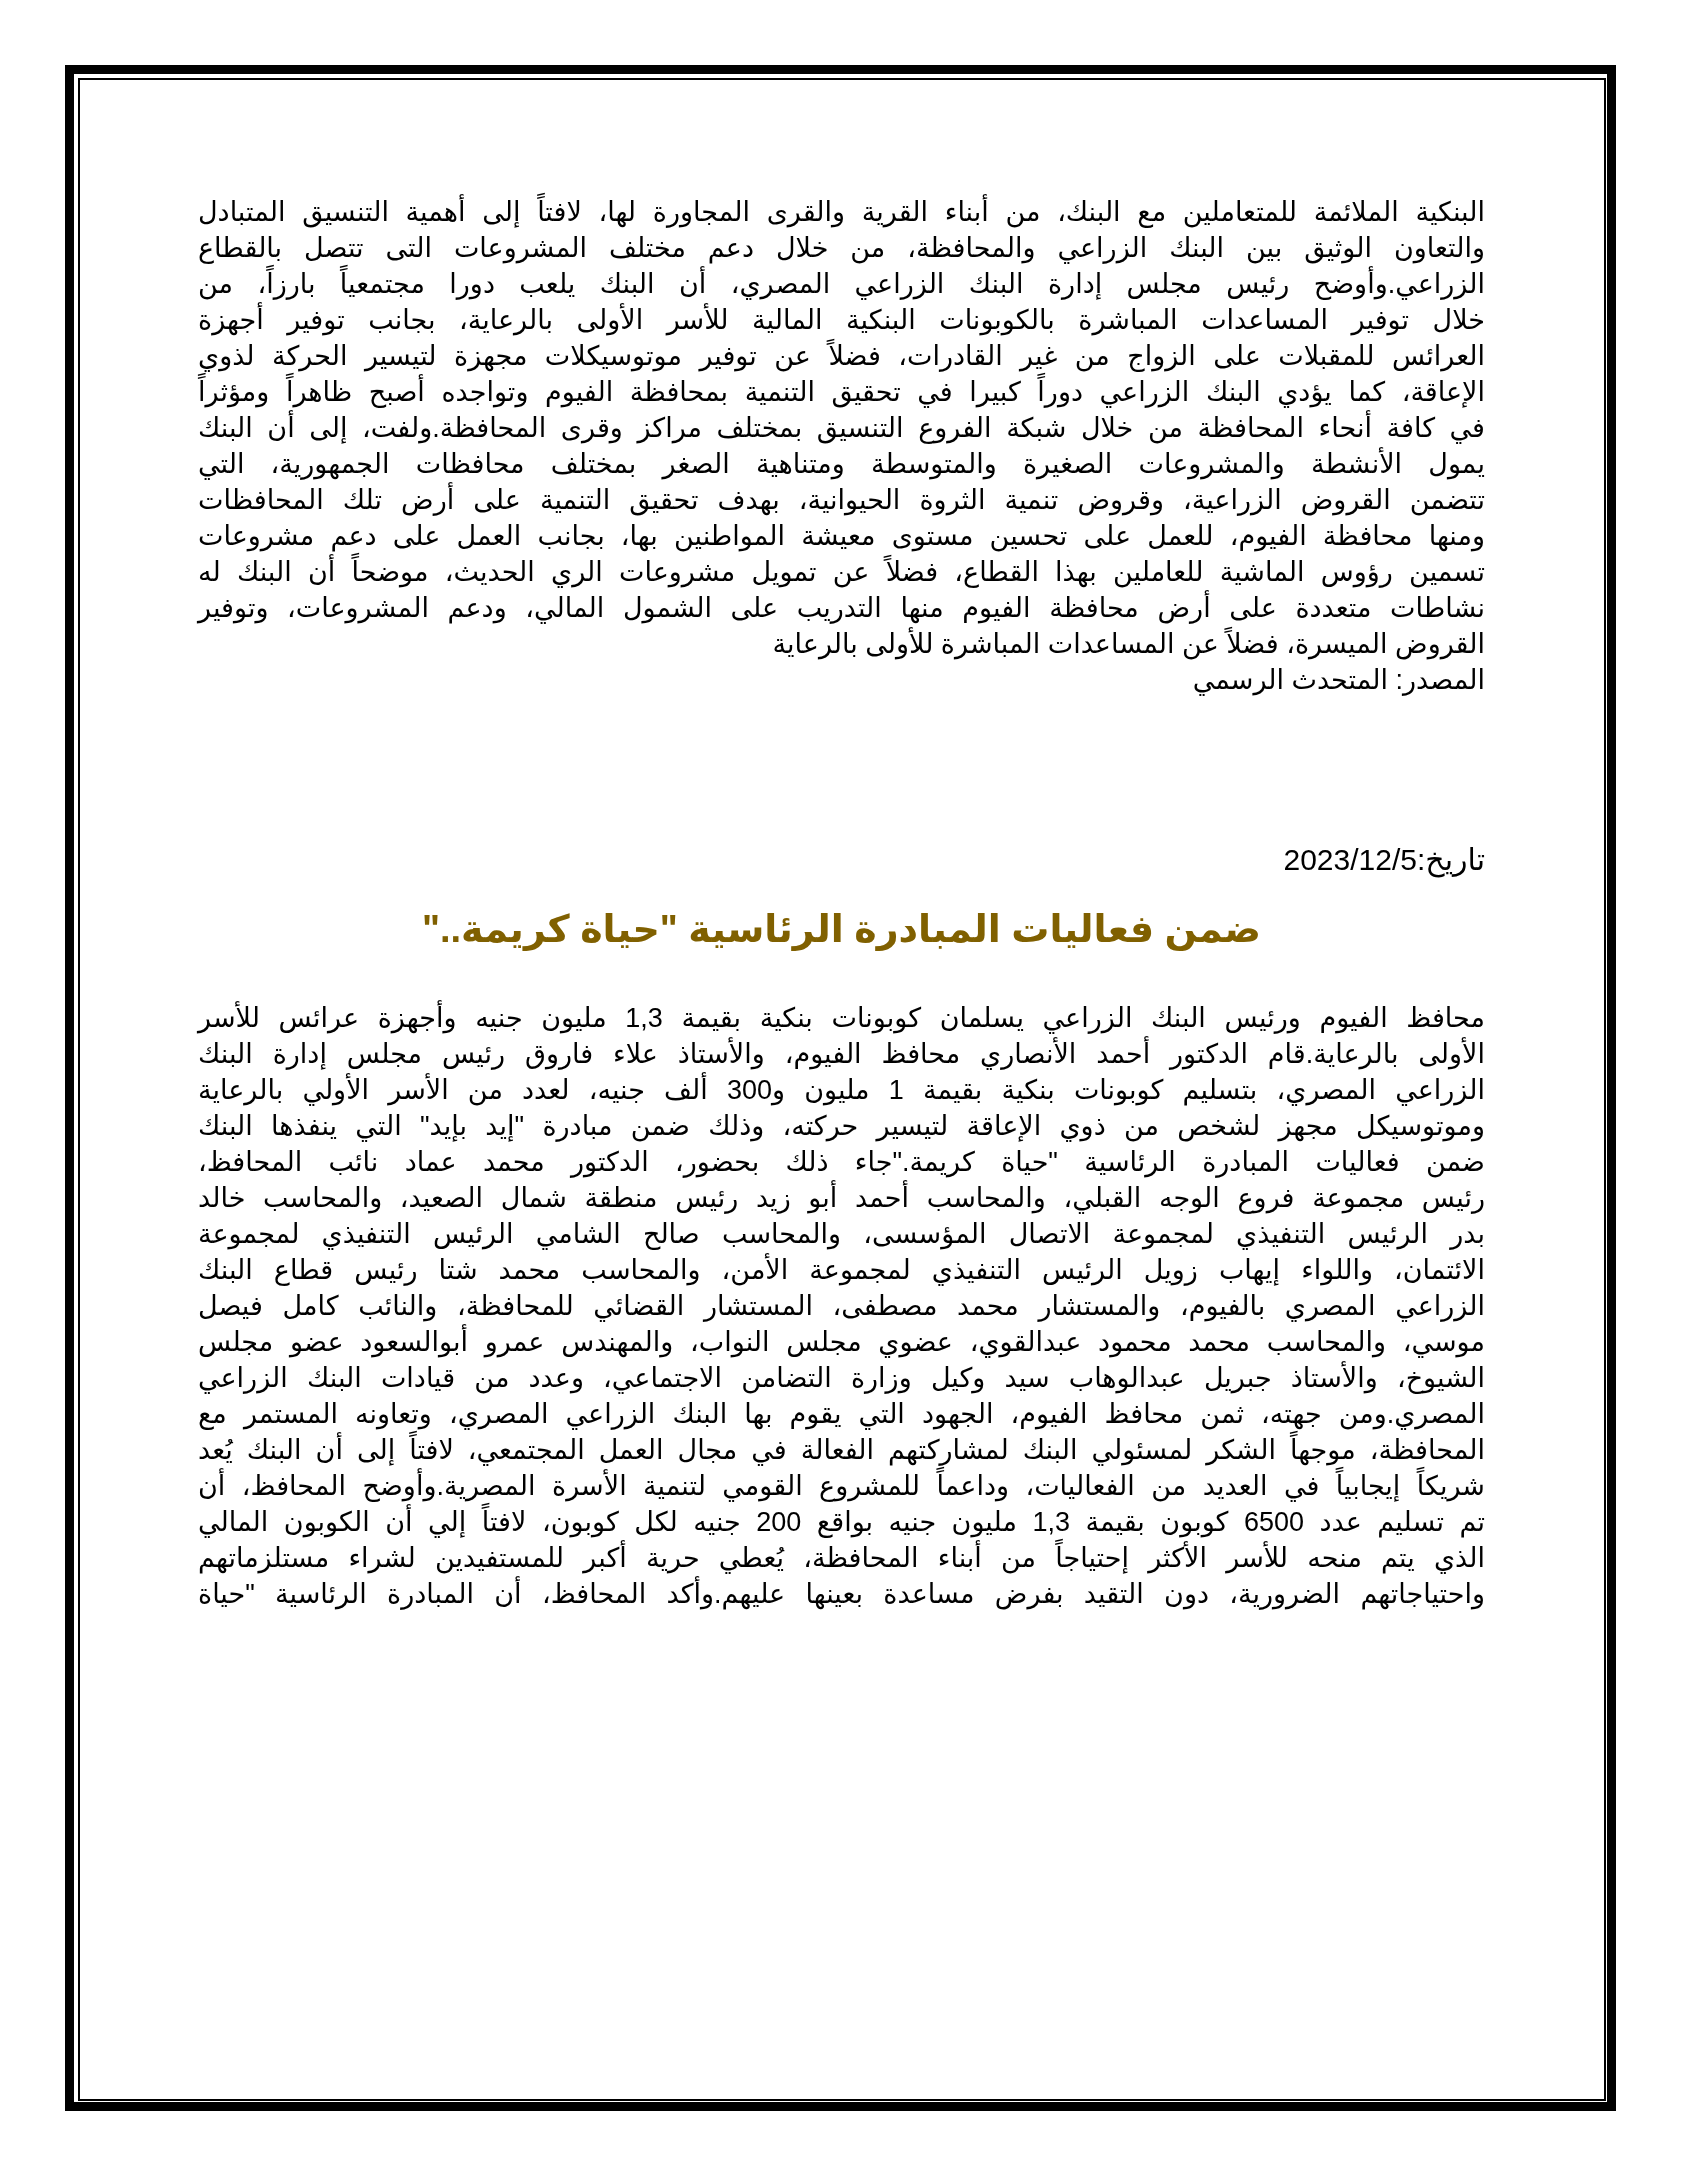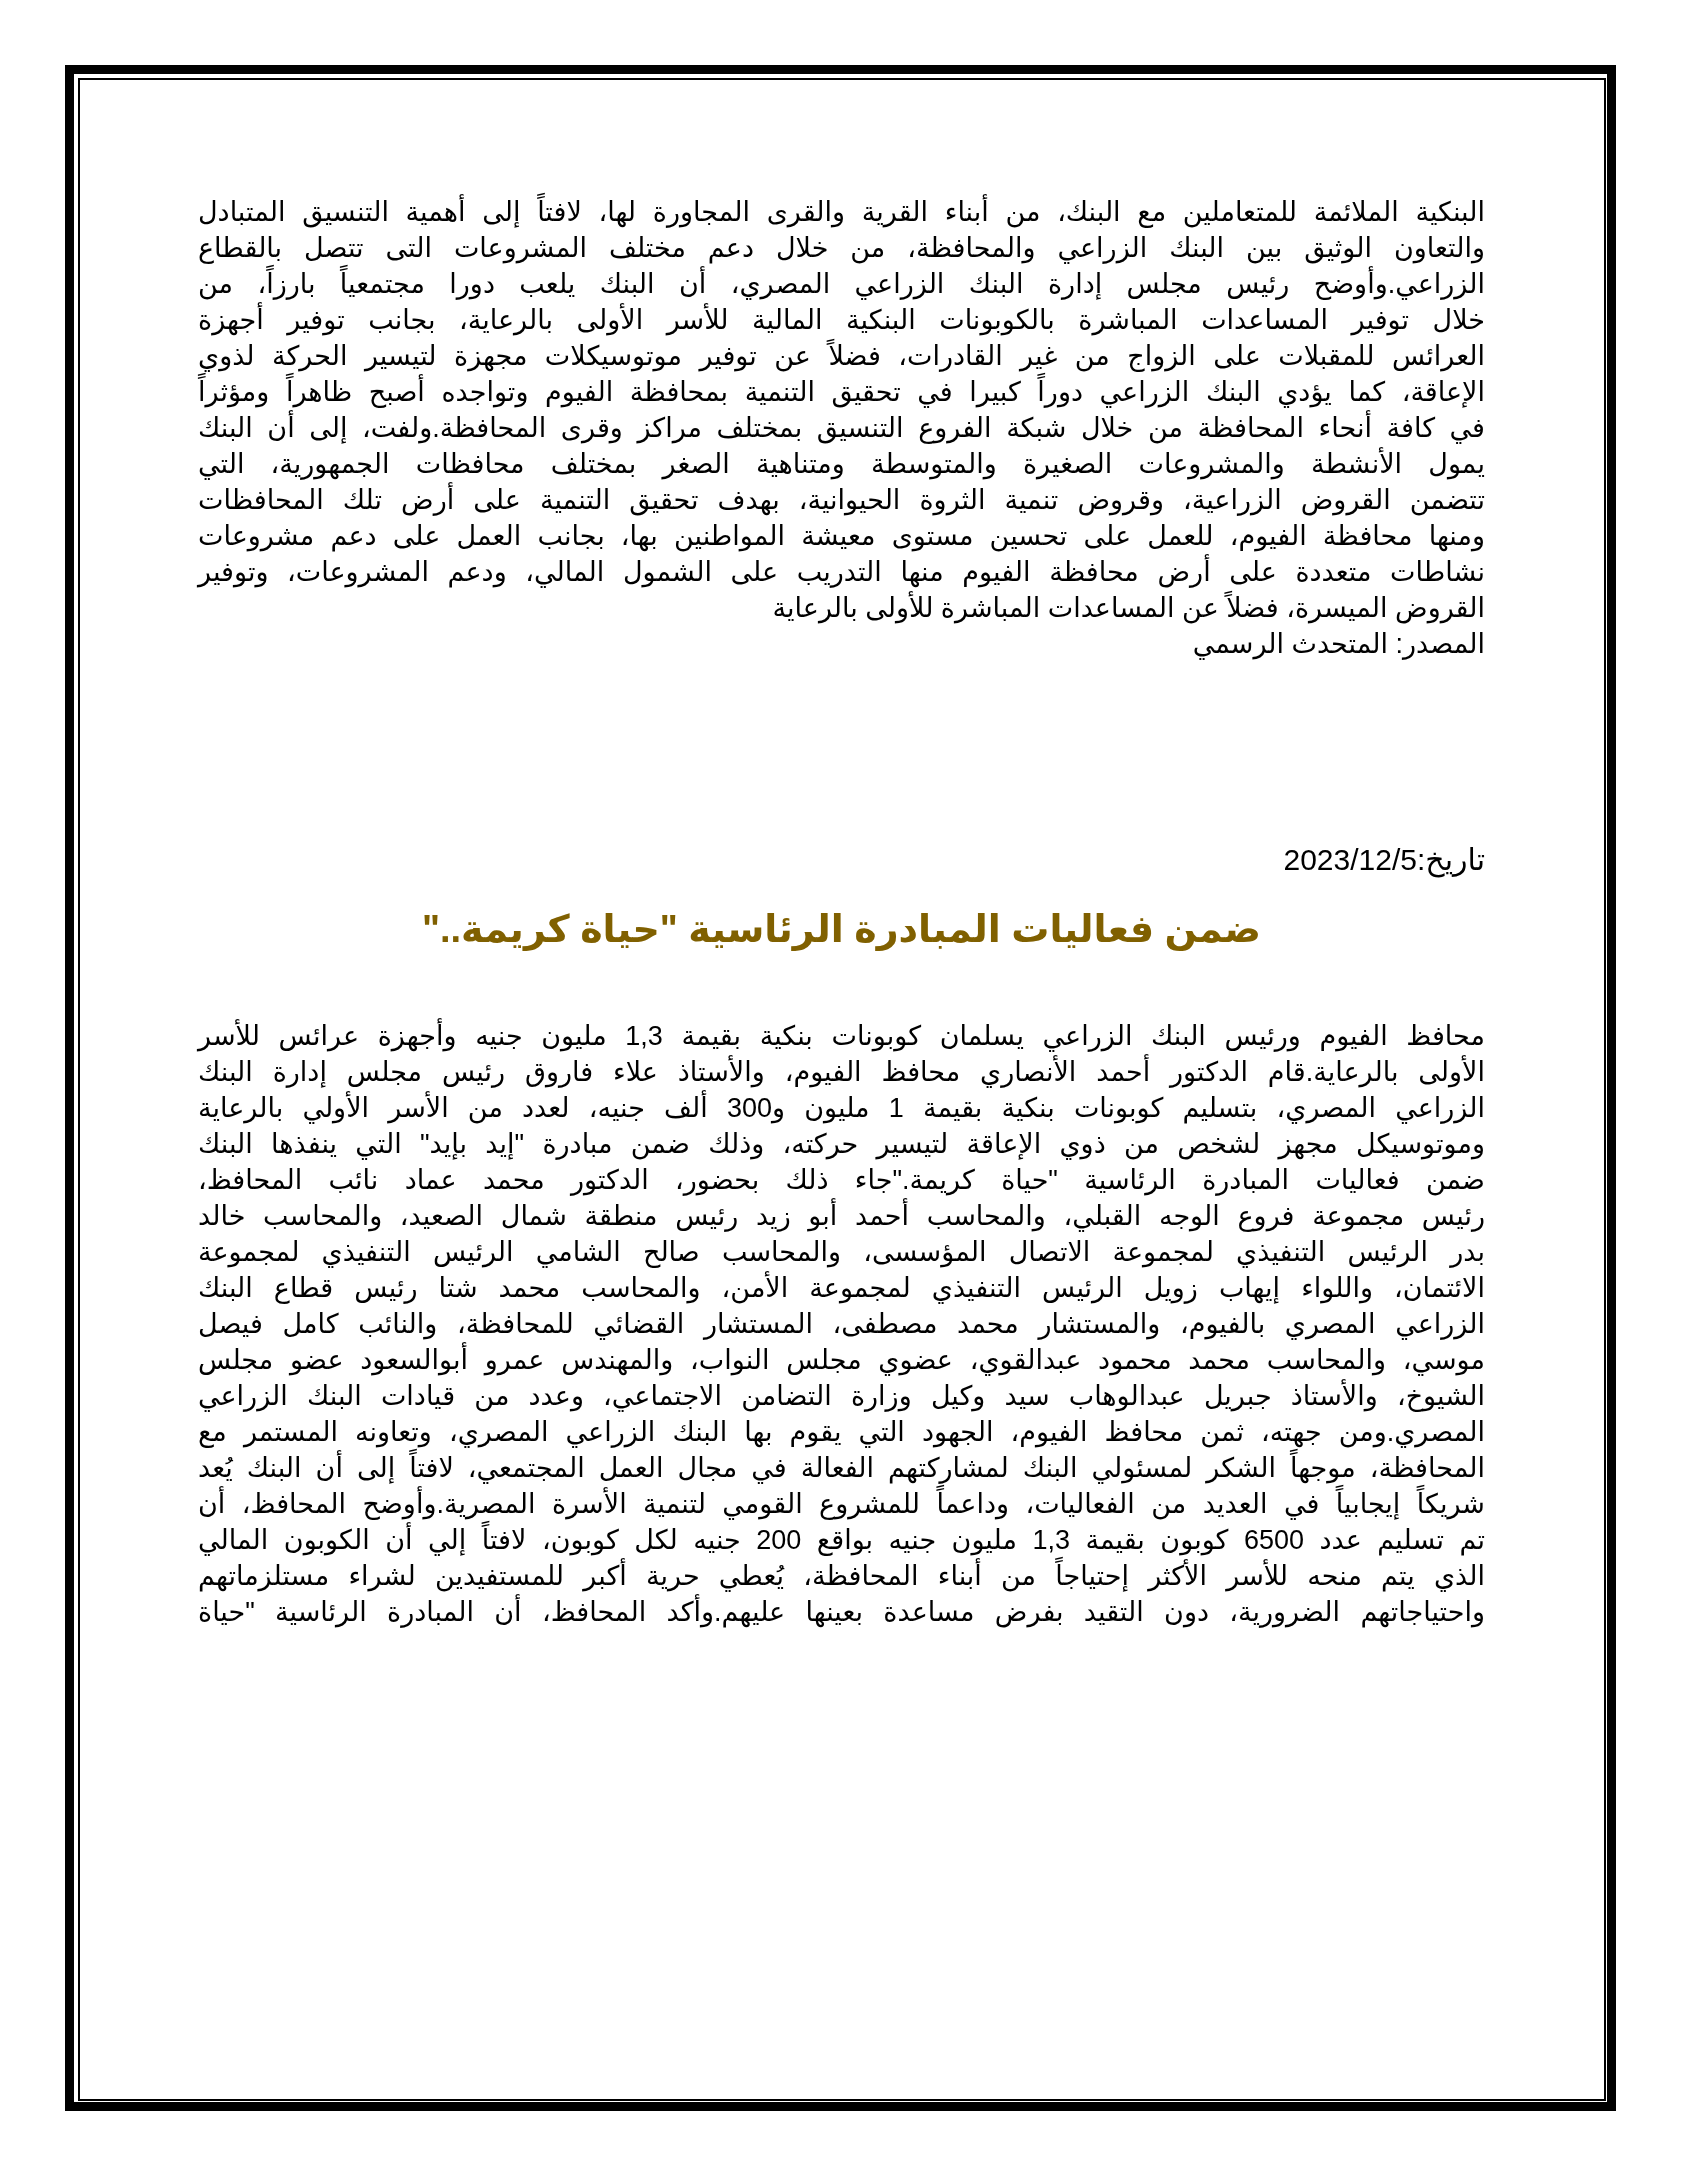--- a/index.html
+++ b/index.html
@@ -82,30 +82,31 @@
   <span class="line">البنكية الملائمة للمتعاملين مع البنك، من أبناء القرية والقرى المجاورة لها، لافتاً إلى أهمية التنسيق المتبادل</span>
   <span class="line">والتعاون الوثيق بين البنك الزراعي والمحافظة، من خلال دعم مختلف المشروعات التى تتصل بالقطاع</span>
   <span class="line">الزراعي.وأوضح رئيس مجلس إدارة البنك الزراعي المصري، أن البنك يلعب دورا مجتمعياً بارزاً، من</span>
   <span class="line">خلال توفير المساعدات المباشرة بالكوبونات البنكية المالية للأسر الأولى بالرعاية، بجانب توفير أجهزة</span>
   <span class="line">العرائس للمقبلات على الزواج من غير القادرات، فضلاً عن توفير موتوسيكلات مجهزة لتيسير الحركة لذوي</span>
   <span class="line">الإعاقة، كما يؤدي البنك الزراعي دوراً كبيرا في تحقيق التنمية بمحافظة الفيوم وتواجده أصبح ظاهراً ومؤثراً</span>
   <span class="line">في كافة أنحاء المحافظة من خلال شبكة الفروع التنسيق بمختلف مراكز وقرى المحافظة.ولفت، إلى أن البنك</span>
   <span class="line">يمول الأنشطة والمشروعات الصغيرة والمتوسطة ومتناهية الصغر بمختلف محافظات الجمهورية، التي</span>
   <span class="line">تتضمن القروض الزراعية، وقروض تنمية الثروة الحيوانية، بهدف تحقيق التنمية على أرض تلك المحافظات</span>
   <span class="line">ومنها محافظة الفيوم، للعمل على تحسين مستوى معيشة المواطنين بها، بجانب العمل على دعم مشروعات</span>
+  <span class="line">تسمين رؤوس الماشية للعاملين بهذا القطاع، فضلاً عن تمويل مشروعات الري الحديث، موضحاً أن البنك له</span>
   <span class="line">نشاطات متعددة على أرض محافظة الفيوم منها التدريب على الشمول المالي، ودعم المشروعات، وتوفير</span>
   <span class="line last">القروض الميسرة، فضلاً عن المساعدات المباشرة للأولى بالرعاية</span>
   <span class="source-line">المصدر: المتحدث الرسمي</span>
 </div>
 
 <div class="content date-line" style="top:842px;">تاريخ:2023/12/5</div>
 
 <div class="content headline" style="top:906px;">ضمن فعاليات المبادرة الرئاسية "حياة كريمة.."</div>
 
-<div class="content para" style="top:1000px;margin-top:18px;">
+<div class="content para" style="top:1000px;">
   <span class="line">محافظ الفيوم ورئيس البنك الزراعي يسلمان كوبونات بنكية بقيمة 1,3 مليون جنيه وأجهزة عرائس للأسر</span>
   <span class="line">الأولى بالرعاية.قام الدكتور أحمد الأنصاري محافظ الفيوم، والأستاذ علاء فاروق رئيس مجلس إدارة البنك</span>
   <span class="line">الزراعي المصري، بتسليم كوبونات بنكية بقيمة 1 مليون و300 ألف جنيه، لعدد من الأسر الأولي بالرعاية</span>
   <span class="line">وموتوسيكل مجهز لشخص من ذوي الإعاقة لتيسير حركته، وذلك ضمن مبادرة "إيد بإيد" التي ينفذها البنك</span>
   <span class="line">ضمن فعاليات المبادرة الرئاسية "حياة كريمة."جاء ذلك بحضور، الدكتور محمد عماد نائب المحافظ،</span>
   <span class="line">رئيس مجموعة فروع الوجه القبلي، والمحاسب أحمد أبو زيد رئيس منطقة شمال الصعيد، والمحاسب خالد</span>
   <span class="line">بدر الرئيس التنفيذي لمجموعة الاتصال المؤسسى، والمحاسب صالح الشامي الرئيس التنفيذي لمجموعة</span>
   <span class="line">الائتمان، واللواء إيهاب زويل الرئيس التنفيذي لمجموعة الأمن، والمحاسب محمد شتا رئيس قطاع البنك</span>
   <span class="line">الزراعي المصري بالفيوم، والمستشار محمد مصطفى، المستشار القضائي للمحافظة، والنائب كامل فيصل</span>
   <span class="line">موسي، والمحاسب محمد محمود عبدالقوي، عضوي مجلس النواب، والمهندس عمرو أبوالسعود عضو مجلس</span>

